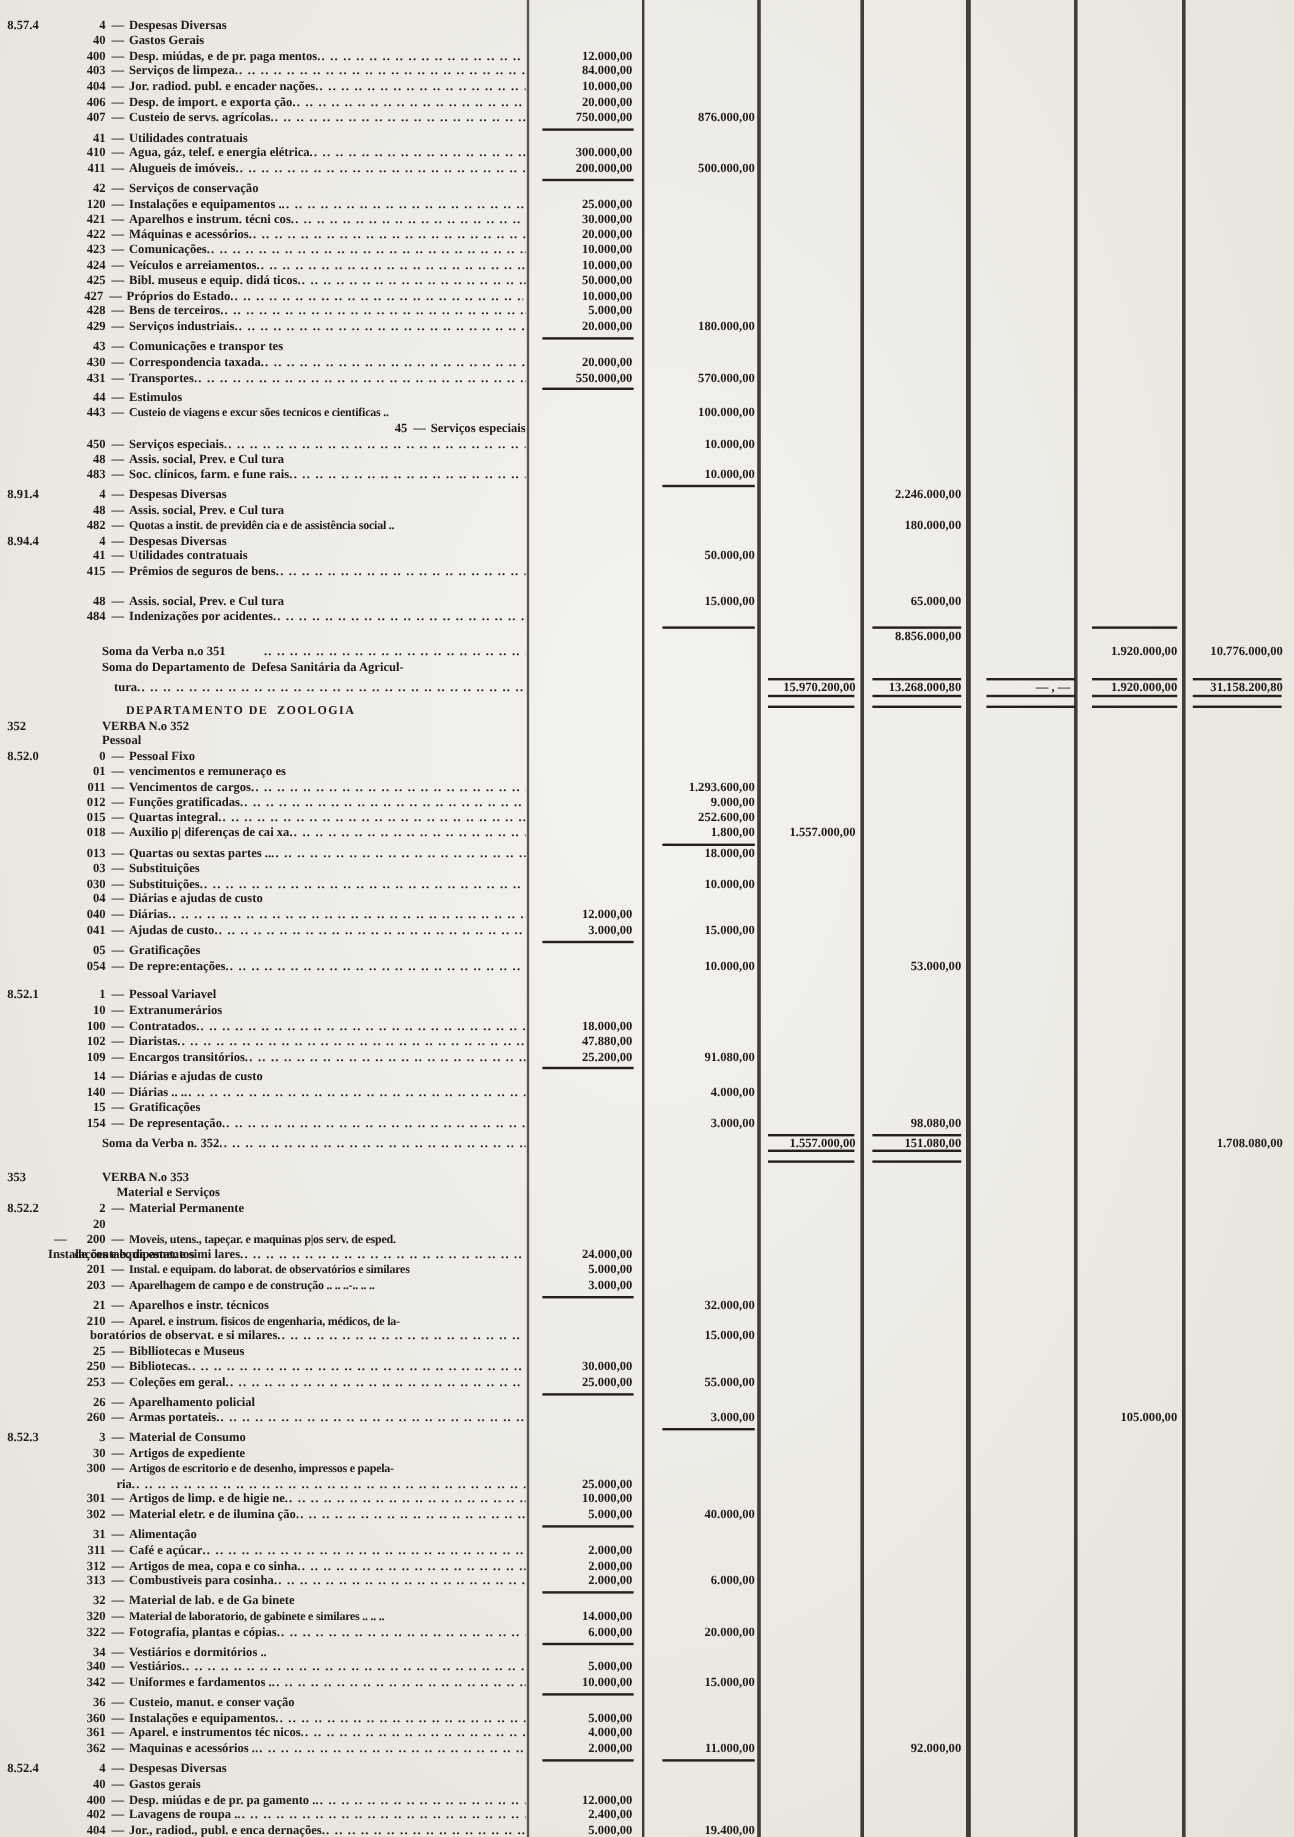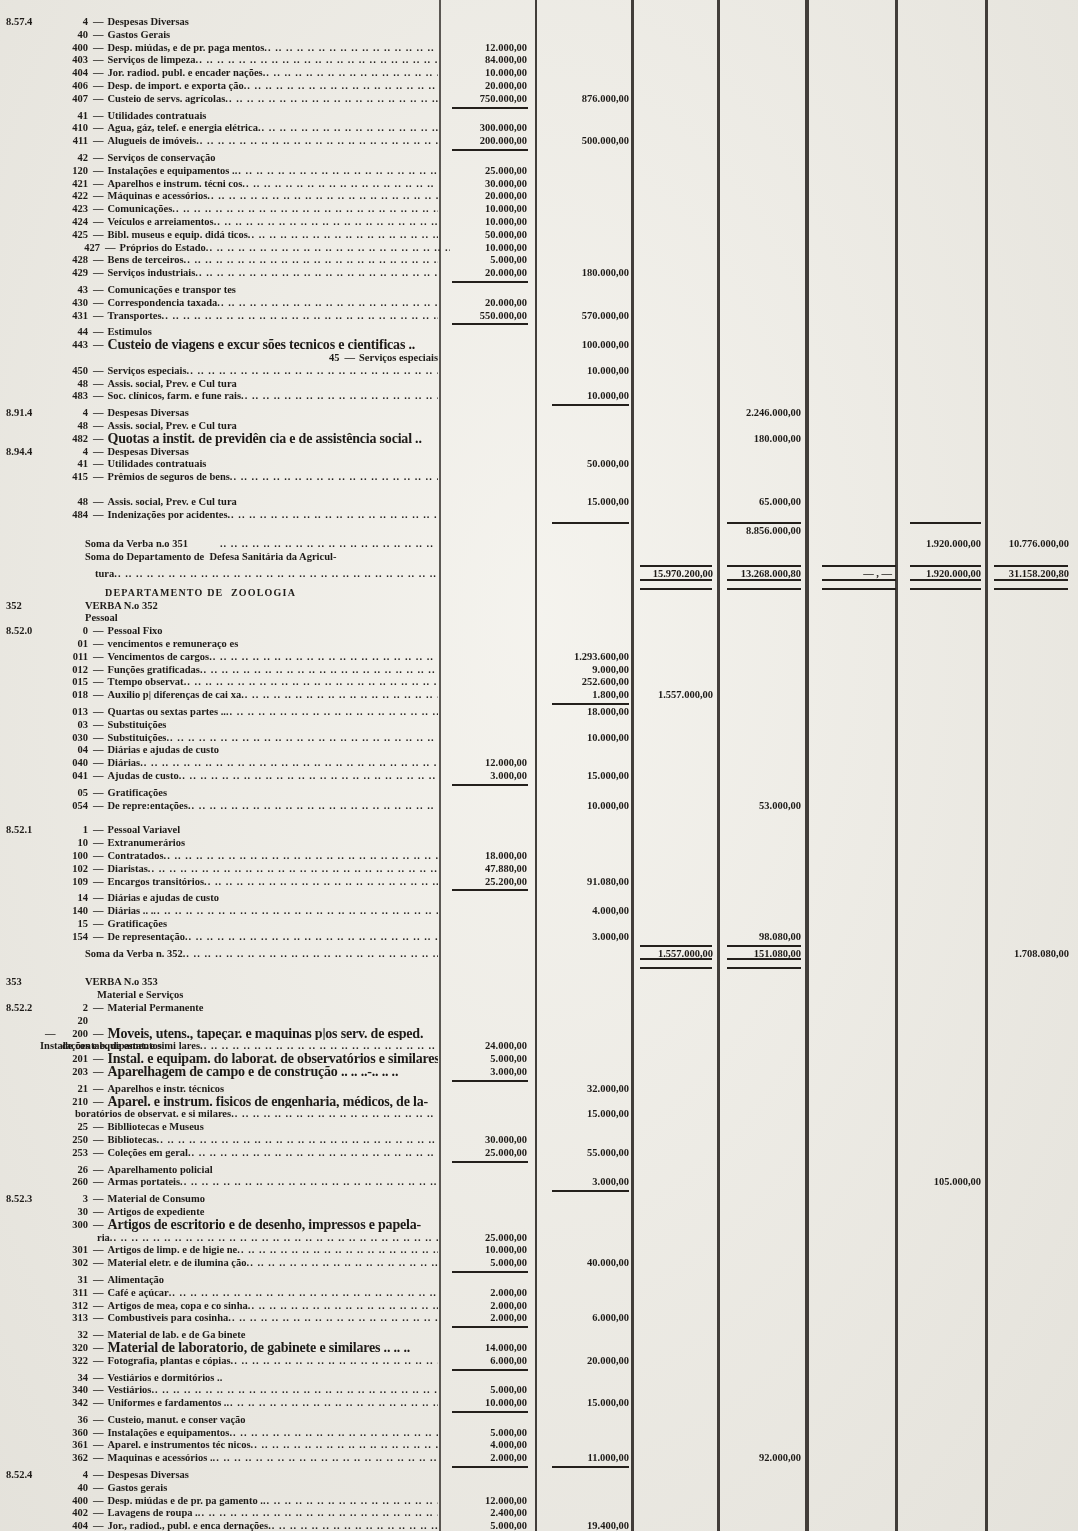--- a/index.html
+++ b/index.html
@@ -18,21 +18,21 @@
   #rows{position:relative;padding-top:16px;}
   .row{position:relative;height:12.8px;line-height:12.8px;font-size:10.5px;white-space:pre;}
   .row.h{height:15px;line-height:15px;}
   .gap{height:12px;}
   .rr{position:relative;height:4px;}
   .code{position:absolute;left:6px;top:0;}
   .descwrap{position:absolute;top:0;overflow:hidden;display:flex;}
   .num{display:inline-block;width:48px;text-align:right;flex:none;}
   .dash{flex:none;padding:0 4px 0 5px;}
   .desc{flex:none;}
-  .desc.tight{font-size:14px;letter-spacing:-.2px;}
+  .desc.tight{font-size:10px;letter-spacing:-.2px;}
   .lead{flex:none;overflow:hidden;letter-spacing:1px;}
   .hd{position:absolute;left:105px;top:0;font-size:10px;letter-spacing:1.2px;}
   .val{position:absolute;top:0;text-align:right;}
   .c1{left:442px;width:85px;}
   .c2{left:540px;width:89px;}
   .c3{left:636px;width:77px;}
   .c4{left:722px;width:79px;}
   .c5{left:808px;width:84px;}
   .c6{left:900px;width:81px;}
   .c7{left:990px;width:79px;}
@@ -74,21 +74,21 @@
       <div class="rr">
         <div class="seg s1"></div>
       </div>
       <div class="row"><span class="descwrap" style="left: 40px; width: 398px;"><span class="num">42</span><span class="dash">—</span><span class="desc">Serviços de conservação</span></span></div>
       <div class="row"><span class="descwrap" style="left: 40px; width: 398px;"><span class="num">120</span><span class="dash">—</span><span class="desc">Instalações e equipamentos .</span><span class="lead">.. .. .. .. .. .. .. .. .. .. .. .. .. .. .. .. .. .. .. .. .. .. .. .. .. .. .. .. .. .. .. .. .. .. .. .. .. .. .. .. .. .. .. .. ..</span></span><span class="val c1">25.000,00</span></div>
       <div class="row"><span class="descwrap" style="left: 40px; width: 398px;"><span class="num">421</span><span class="dash">—</span><span class="desc">Aparelhos e instrum. técni cos</span><span class="lead">.. .. .. .. .. .. .. .. .. .. .. .. .. .. .. .. .. .. .. .. .. .. .. .. .. .. .. .. .. .. .. .. .. .. .. .. .. .. .. .. .. .. .. .. ..</span></span><span class="val c1">30.000,00</span></div>
       <div class="row"><span class="descwrap" style="left: 40px; width: 398px;"><span class="num">422</span><span class="dash">—</span><span class="desc">Máquinas e acessórios</span><span class="lead">.. .. .. .. .. .. .. .. .. .. .. .. .. .. .. .. .. .. .. .. .. .. .. .. .. .. .. .. .. .. .. .. .. .. .. .. .. .. .. .. .. .. .. .. ..</span></span><span class="val c1">20.000,00</span></div>
       <div class="row"><span class="descwrap" style="left: 40px; width: 398px;"><span class="num">423</span><span class="dash">—</span><span class="desc">Comunicações</span><span class="lead">.. .. .. .. .. .. .. .. .. .. .. .. .. .. .. .. .. .. .. .. .. .. .. .. .. .. .. .. .. .. .. .. .. .. .. .. .. .. .. .. .. .. .. .. ..</span></span><span class="val c1">10.000,00</span></div>
       <div class="row"><span class="descwrap" style="left: 40px; width: 398px; font-family: Liberation Serif, serif;"><span class="num">424</span><span class="dash">—</span><span class="desc">Veículos e arreiamentos</span><span class="lead">.. .. .. .. .. .. .. .. .. .. .. .. .. .. .. .. .. .. .. .. .. .. .. .. .. .. .. .. .. .. .. .. .. .. .. .. .. .. .. .. .. .. .. .. ..</span></span><span class="val c1">10.000,00</span></div>
       <div class="row"><span class="descwrap" style="left: 40px; width: 398px;"><span class="num">425</span><span class="dash">—</span><span class="desc">Bibl. museus e equip. didá ticos</span><span class="lead">.. .. .. .. .. .. .. .. .. .. .. .. .. .. .. .. .. .. .. .. .. .. .. .. .. .. .. .. .. .. .. .. .. .. .. .. .. .. .. .. .. .. .. .. ..</span></span><span class="val c1">50.000,00</span></div>
-      <div class="row"><span class="descwrap" style="left: 52px; width: 398px; justify-content: space-between;"><span class="num">427</span><span class="dash">—</span><span class="desc">Próprios do Estado</span><span class="lead">.. .. .. .. .. .. .. .. .. .. .. .. .. .. .. .. .. .. .. .. .. .. .. .. .. .. .. .. .. .. .. .. .. .. .. .. .. .. .. .. .. .. .. .. ..</span></span><span class="val c1">10.000,00</span></div>
+      <div class="row"><span class="descwrap" style="left: 38px; width: 398px; justify-content: space-between;"><span class="num">427</span><span class="dash">—</span><span class="desc">Próprios do Estado</span><span class="lead">.. .. .. .. .. .. .. .. .. .. .. .. .. .. .. .. .. .. .. .. .. .. .. .. .. .. .. .. .. .. .. .. .. .. .. .. .. .. .. .. .. .. .. .. ..</span></span><span class="val c1">10.000,00</span></div>
       <div class="row"><span class="descwrap" style="left: 40px; width: 398px;"><span class="num">428</span><span class="dash">—</span><span class="desc">Bens de terceiros</span><span class="lead">.. .. .. .. .. .. .. .. .. .. .. .. .. .. .. .. .. .. .. .. .. .. .. .. .. .. .. .. .. .. .. .. .. .. .. .. .. .. .. .. .. .. .. .. ..</span></span><span class="val c1">5.000,00</span></div>
       <div class="row"><span class="descwrap" style="left: 40px; width: 398px;"><span class="num">429</span><span class="dash">—</span><span class="desc">Serviços industriais</span><span class="lead">.. .. .. .. .. .. .. .. .. .. .. .. .. .. .. .. .. .. .. .. .. .. .. .. .. .. .. .. .. .. .. .. .. .. .. .. .. .. .. .. .. .. .. .. ..</span></span><span class="val c1">20.000,00</span><span class="val c2">180.000,00</span></div>
       <div class="rr">
         <div class="seg s1"></div>
       </div>
       <div class="row"><span class="descwrap" style="left: 40px; width: 398px;"><span class="num">43</span><span class="dash">—</span><span class="desc">Comunicações e transpor tes</span></span></div>
       <div class="row"><span class="descwrap" style="left: 40px; width: 398px;"><span class="num">430</span><span class="dash">—</span><span class="desc">Correspondencia taxada</span><span class="lead">.. .. .. .. .. .. .. .. .. .. .. .. .. .. .. .. .. .. .. .. .. .. .. .. .. .. .. .. .. .. .. .. .. .. .. .. .. .. .. .. .. .. .. .. ..</span></span><span class="val c1">20.000,00</span></div>
       <div class="row"><span class="descwrap" style="left: 40px; width: 398px;"><span class="num">431</span><span class="dash">—</span><span class="desc">Transportes</span><span class="lead">.. .. .. .. .. .. .. .. .. .. .. .. .. .. .. .. .. .. .. .. .. .. .. .. .. .. .. .. .. .. .. .. .. .. .. .. .. .. .. .. .. .. .. .. ..</span></span><span class="val c1">550.000,00</span><span class="val c2">570.000,00</span></div>
       <div class="rr">
         <div class="seg s1"></div>
@@ -134,21 +134,21 @@
         <div class="seg s6 dbl"></div>
         <div class="seg s7 dbl"></div>
       </div>
       <div class="row h"><span class="hd">DEPARTAMENTO DE  ZOOLOGIA</span></div>
       <div class="row"><span class="code">352</span><span class="descwrap" style="left: 85px; width: 353px;"><span class="desc">VERBA N.o 352</span></span></div>
       <div class="row"><span class="descwrap" style="left: 85px; width: 353px;"><span class="desc">Pessoal</span></span></div>
       <div class="row"><span class="code">8.52.0</span><span class="descwrap" style="left: 40px; width: 398px;"><span class="num">0</span><span class="dash">—</span><span class="desc">Pessoal Fixo</span></span></div>
       <div class="row"><span class="descwrap" style="left: 40px; width: 398px;"><span class="num">01</span><span class="dash">—</span><span class="desc">vencimentos e remuneraço es</span></span></div>
       <div class="row"><span class="descwrap" style="left: 40px; width: 398px;"><span class="num">011</span><span class="dash">—</span><span class="desc">Vencimentos de cargos</span><span class="lead">.. .. .. .. .. .. .. .. .. .. .. .. .. .. .. .. .. .. .. .. .. .. .. .. .. .. .. .. .. .. .. .. .. .. .. .. .. .. .. .. .. .. .. .. ..</span></span><span class="val c2">1.293.600,00</span></div>
       <div class="row"><span class="descwrap" style="left: 40px; width: 398px;"><span class="num">012</span><span class="dash">—</span><span class="desc">Funções gratificadas</span><span class="lead">.. .. .. .. .. .. .. .. .. .. .. .. .. .. .. .. .. .. .. .. .. .. .. .. .. .. .. .. .. .. .. .. .. .. .. .. .. .. .. .. .. .. .. .. ..</span></span><span class="val c2">9.000,00</span></div>
-      <div class="row"><span class="descwrap" style="left: 40px; width: 398px;"><span class="num">015</span><span class="dash">—</span><span class="desc">Ttempo observat</span><span class="lead">.. .. .. .. .. .. .. .. .. .. .. .. .. .. .. .. .. .. .. .. .. .. .. .. .. .. .. .. .. .. .. .. .. .. .. .. .. .. .. .. .. .. .. .. ..</span></span><span class="val c2">252.600,00</span></div>
+      <div class="row"><span class="descwrap" style="left: 40px; width: 398px;"><span class="num">015</span><span class="dash">—</span><span class="desc">Quartas integral</span><span class="lead">.. .. .. .. .. .. .. .. .. .. .. .. .. .. .. .. .. .. .. .. .. .. .. .. .. .. .. .. .. .. .. .. .. .. .. .. .. .. .. .. .. .. .. .. ..</span></span><span class="val c2">252.600,00</span></div>
       <div class="row"><span class="descwrap" style="left: 40px; width: 398px;"><span class="num">018</span><span class="dash">—</span><span class="desc">Auxilio p| diferenças de cai xa</span><span class="lead">.. .. .. .. .. .. .. .. .. .. .. .. .. .. .. .. .. .. .. .. .. .. .. .. .. .. .. .. .. .. .. .. .. .. .. .. .. .. .. .. .. .. .. .. ..</span></span><span class="val c2">1.800,00</span><span class="val c3">1.557.000,00</span></div>
       <div class="rr">
         <div class="seg s2"></div>
       </div>
       <div class="row"><span class="descwrap" style="left: 40px; width: 398px;"><span class="num">013</span><span class="dash">—</span><span class="desc">Quartas ou sextas partes ..</span><span class="lead">.. .. .. .. .. .. .. .. .. .. .. .. .. .. .. .. .. .. .. .. .. .. .. .. .. .. .. .. .. .. .. .. .. .. .. .. .. .. .. .. .. .. .. .. ..</span></span><span class="val c2">18.000,00</span></div>
       <div class="row"><span class="descwrap" style="left: 40px; width: 398px;"><span class="num">03</span><span class="dash">—</span><span class="desc">Substituições</span></span></div>
       <div class="row"><span class="descwrap" style="left: 40px; width: 398px;"><span class="num">030</span><span class="dash">—</span><span class="desc">Substituições</span><span class="lead">.. .. .. .. .. .. .. .. .. .. .. .. .. .. .. .. .. .. .. .. .. .. .. .. .. .. .. .. .. .. .. .. .. .. .. .. .. .. .. .. .. .. .. .. ..</span></span><span class="val c2">10.000,00</span></div>
       <div class="row"><span class="descwrap" style="left: 40px; width: 398px;"><span class="num">04</span><span class="dash">—</span><span class="desc">Diárias e ajudas de custo</span></span></div>
       <div class="row"><span class="descwrap" style="left: 40px; width: 398px;"><span class="num">040</span><span class="dash">—</span><span class="desc">Diárias</span><span class="lead">.. .. .. .. .. .. .. .. .. .. .. .. .. .. .. .. .. .. .. .. .. .. .. .. .. .. .. .. .. .. .. .. .. .. .. .. .. .. .. .. .. .. .. .. ..</span></span><span class="val c1">12.000,00</span></div>
       <div class="row"><span class="descwrap" style="left: 40px; width: 398px;"><span class="num">041</span><span class="dash">—</span><span class="desc">Ajudas de custo</span><span class="lead">.. .. .. .. .. .. .. .. .. .. .. .. .. .. .. .. .. .. .. .. .. .. .. .. .. .. .. .. .. .. .. .. .. .. .. .. .. .. .. .. .. .. .. .. ..</span></span><span class="val c1">3.000,00</span><span class="val c2">15.000,00</span></div>

